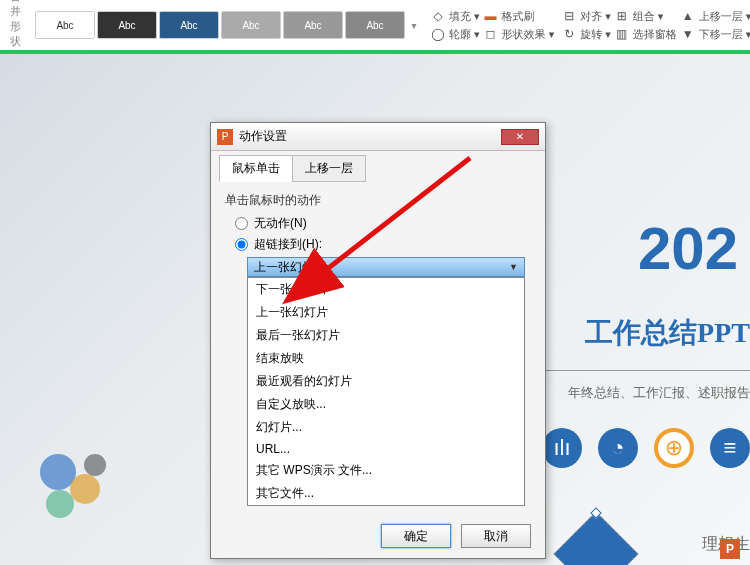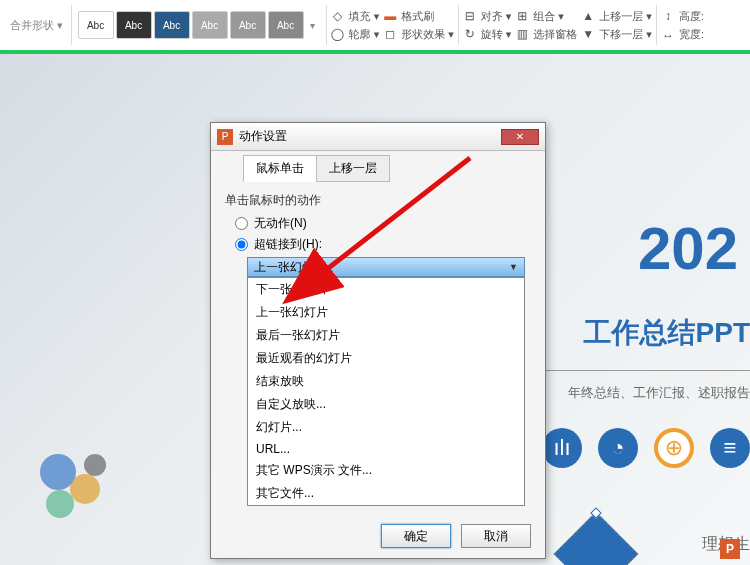--- a/index.html
+++ b/index.html
@@ -3,37 +3,37 @@
 <meta charset="utf-8">
 <style>
 * { box-sizing: border-box; margin: 0; padding: 0; font-family: "Microsoft YaHei", SimSun, sans-serif; }
 body { width: 750px; height: 565px; overflow: hidden; position: relative; background: #e8ecef; }
 
 
 .ribbon { height: 54px; background: #fff; border-bottom: 4px solid #22c55e; display: flex; align-items: center; padding: 2px 4px; font-size: 11px; color: #555; }
 .ribbon-group { display: flex; align-items: center; gap: 2px; padding: 0 4px; height: 100%; }
 .divider { width: 1px; height: 40px; background: #ddd; margin: 0 2px; }
 .merge-shape { font-size: 11px; color: #888; padding: 2px; }
-.style-box { width: 36px; height: 28px; border: 1px solid #ccc; display: flex; align-items: center; justify-content: center; font-size: 10px; border-radius: 2px; }
+.style-box { width: 60px; height: 28px; border: 1px solid #ccc; display: flex; align-items: center; justify-content: center; font-size: 10px; border-radius: 2px; }
 .style-box.white { background: #fff; color: #333; }
 .style-box.dark { background: #333; color: #fff; }
 .style-box.navy { background: #2a5a8a; color: #fff; }
 .style-box.gray1 { background: #aaa; color: #fff; }
 .style-box.gray2 { background: #999; color: #fff; }
 .style-box.gray3 { background: #888; color: #fff; }
 .expand { width: 14px; font-size: 10px; color: #888; text-align: center; }
 .ribbon-col { display: flex; flex-direction: column; gap: 1px; }
 .ribbon-btn { display: flex; align-items: center; gap: 4px; font-size: 11px; color: #555; padding: 1px 2px; white-space: nowrap; }
 .ribbon-icon { width: 14px; height: 14px; display: inline-flex; align-items: center; justify-content: center; font-size: 12px; }
 
 
 .canvas { position: absolute; top: 54px; left: 0; right: 0; bottom: 0; background: #f0f2f4; }
 .slide { position: absolute; top: 0; left: 0; right: 0; bottom: 0; background: linear-gradient(135deg, #d5dce3 0%, #e8ecef 40%, #f5f7f8 100%); }
 .slide-title { position: absolute; right: 12px; top: 160px; font-size: 60px; font-weight: bold; color: #2a6cb3; }
-.slide-sub { position: absolute; right: 0; top: 260px; font-size: 28px; font-weight: bold; color: #2a6cb3; }
+.slide-sub { position: absolute; right: 0; top: 260px; font-size: 28px; font-weight: bold; color: #2a6cb3; font-family: Liberation Serif, serif; }
 .slide-hr { position: absolute; right: 0; top: 316px; width: 220px; height: 1px; background: #999; }
 .slide-desc { position: absolute; right: 0; top: 330px; font-size: 13px; color: #666; }
 .slide-icons { position: absolute; right: 0; top: 374px; display: flex; gap: 16px; }
 .circ-icon { width: 40px; height: 40px; border-radius: 50%; display: flex; align-items: center; justify-content: center; color: #fff; font-size: 22px; }
 .circ-icon.blue { background: #2a6cb3; }
 .circ-icon.out { background: #fff; border: 4px solid #2a6cb3; color: #2a6cb3; }
 .slide-side { position: absolute; right: 0; top: 480px; font-size: 16px; color: #666; }
 .shape-sel { position: absolute; left: 566px; top: 470px; width: 60px; height: 60px; background: #2a6cb3; transform: rotate(45deg); border: 1px dashed #888; }
 .shape-sel::before, .shape-sel::after { content: ''; position: absolute; width: 6px; height: 6px; background: #fff; border: 1px solid #2a6cb3; }
 .shape-sel::before { top: -4px; left: -4px; }
@@ -46,21 +46,21 @@
 .watermark .brand-cn { color: #444; font-weight: bold; }
 .watermark .url { color: #2a6cb3; font-size: 10px; }
 
 
 .dialog { position: absolute; left: 210px; top: 122px; width: 336px; background: #f4f4f4; border: 1px solid #7a7a7a; box-shadow: 2px 2px 8px rgba(0,0,0,0.3); }
 .dlg-title { height: 28px; background: linear-gradient(#fff,#e8e8e8); border-bottom: 1px solid #bbb; display: flex; align-items: center; padding: 0 6px; font-size: 12px; }
 .dlg-title .p-icon { width: 16px; height: 16px; background: #d85b2a; color: #fff; font-size: 10px; display: flex; align-items: center; justify-content: center; margin-right: 6px; }
 .dlg-close { margin-left: auto; width: 38px; height: 16px; background: #c75050; border: 1px solid #a03030; color: #fff; font-size: 10px; display: flex; align-items: center; justify-content: center; }
 .dlg-tabs { display: flex; padding: 4px 8px 0 8px; background: #f4f4f4; }
 .dlg-tab { padding: 4px 12px; font-size: 12px; border: 1px solid #bbb; background: #eee; margin-right: -1px; }
-.dlg-tab.active { background: #fff; border-bottom: 1px solid #fff; margin-left: 24px; }
+.dlg-tab.active { background: #fff; border-bottom: 1px solid #fff; }
 .dlg-body { padding: 8px 14px 8px 14px; background: #f4f4f4; font-size: 12px; position: relative; }
 .dlg-label { margin: 2px 0 6px 0; color: #333; }
 .radio-row { display: flex; align-items: center; gap: 6px; margin: 2px 0 4px 10px; }
 .radio-row input { margin: 0; }
 .dropdown { margin: 2px 0 0 22px; width: 278px; height: 20px; background: linear-gradient(#bfe0ff,#7db8e8); border: 1px solid #5a8cb8; padding: 2px 6px; font-size: 12px; display: flex; align-items: center; position: relative; }
 .dropdown .arrow { margin-left: auto; font-size: 9px; color: #333; }
 .option-list { margin: 0 0 0 22px; width: 278px; background: #fff; border: 1px solid #888; }
 .opt { padding: 3px 8px; font-size: 12px; }
 .opt.hl { background: #fff; outline: 4px solid #d02020; outline-offset: -2px; }
 .dlg-foot { display: flex; justify-content: flex-end; gap: 10px; padding: 10px 14px; }
@@ -199,22 +199,22 @@
       <span>超链接到(H):</span>
     </label>
     <div class="dropdown">
       <span>上一张幻灯片</span>
       <span class="arrow">▼</span>
     </div>
     <div class="option-list" id="opt-list">
         <div class="opt">下一张幻灯片</div>
         <div class="opt">上一张幻灯片</div>
         <div class="opt">最后一张幻灯片</div>
+        <div class="opt">结束放映</div>
         <div class="opt">最近观看的幻灯片</div>
-        <div class="opt">结束放映</div>
         <div class="opt">自定义放映...</div>
         <div class="opt">幻灯片...</div>
         <div class="opt">URL...</div>
         <div class="opt">其它 WPS演示 文件...</div>
         <div class="opt">其它文件...</div>
       </div>
   </div>
   <div class="dlg-foot">
     <button class="dlg-btn primary">确定</button>
     <button class="dlg-btn">取消</button>

